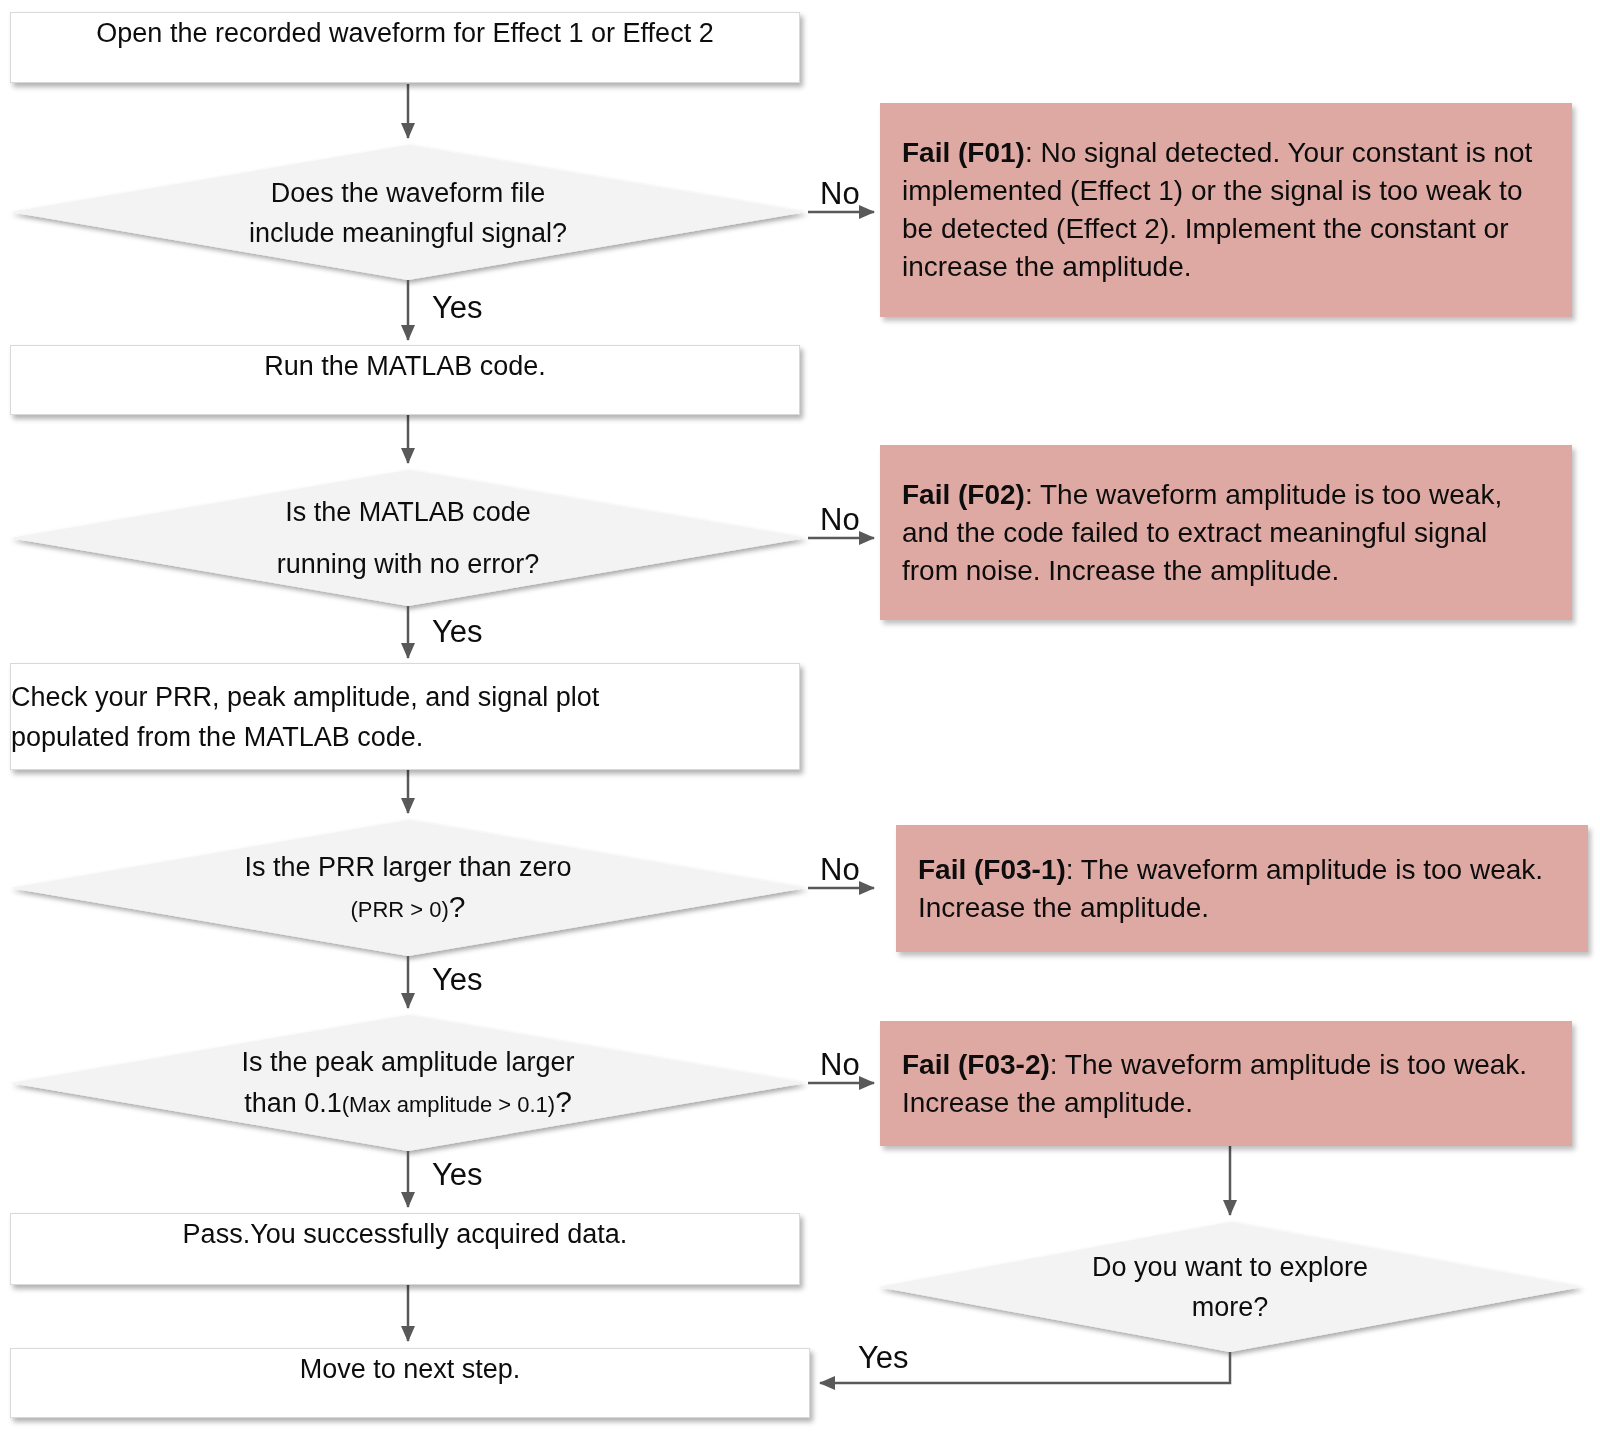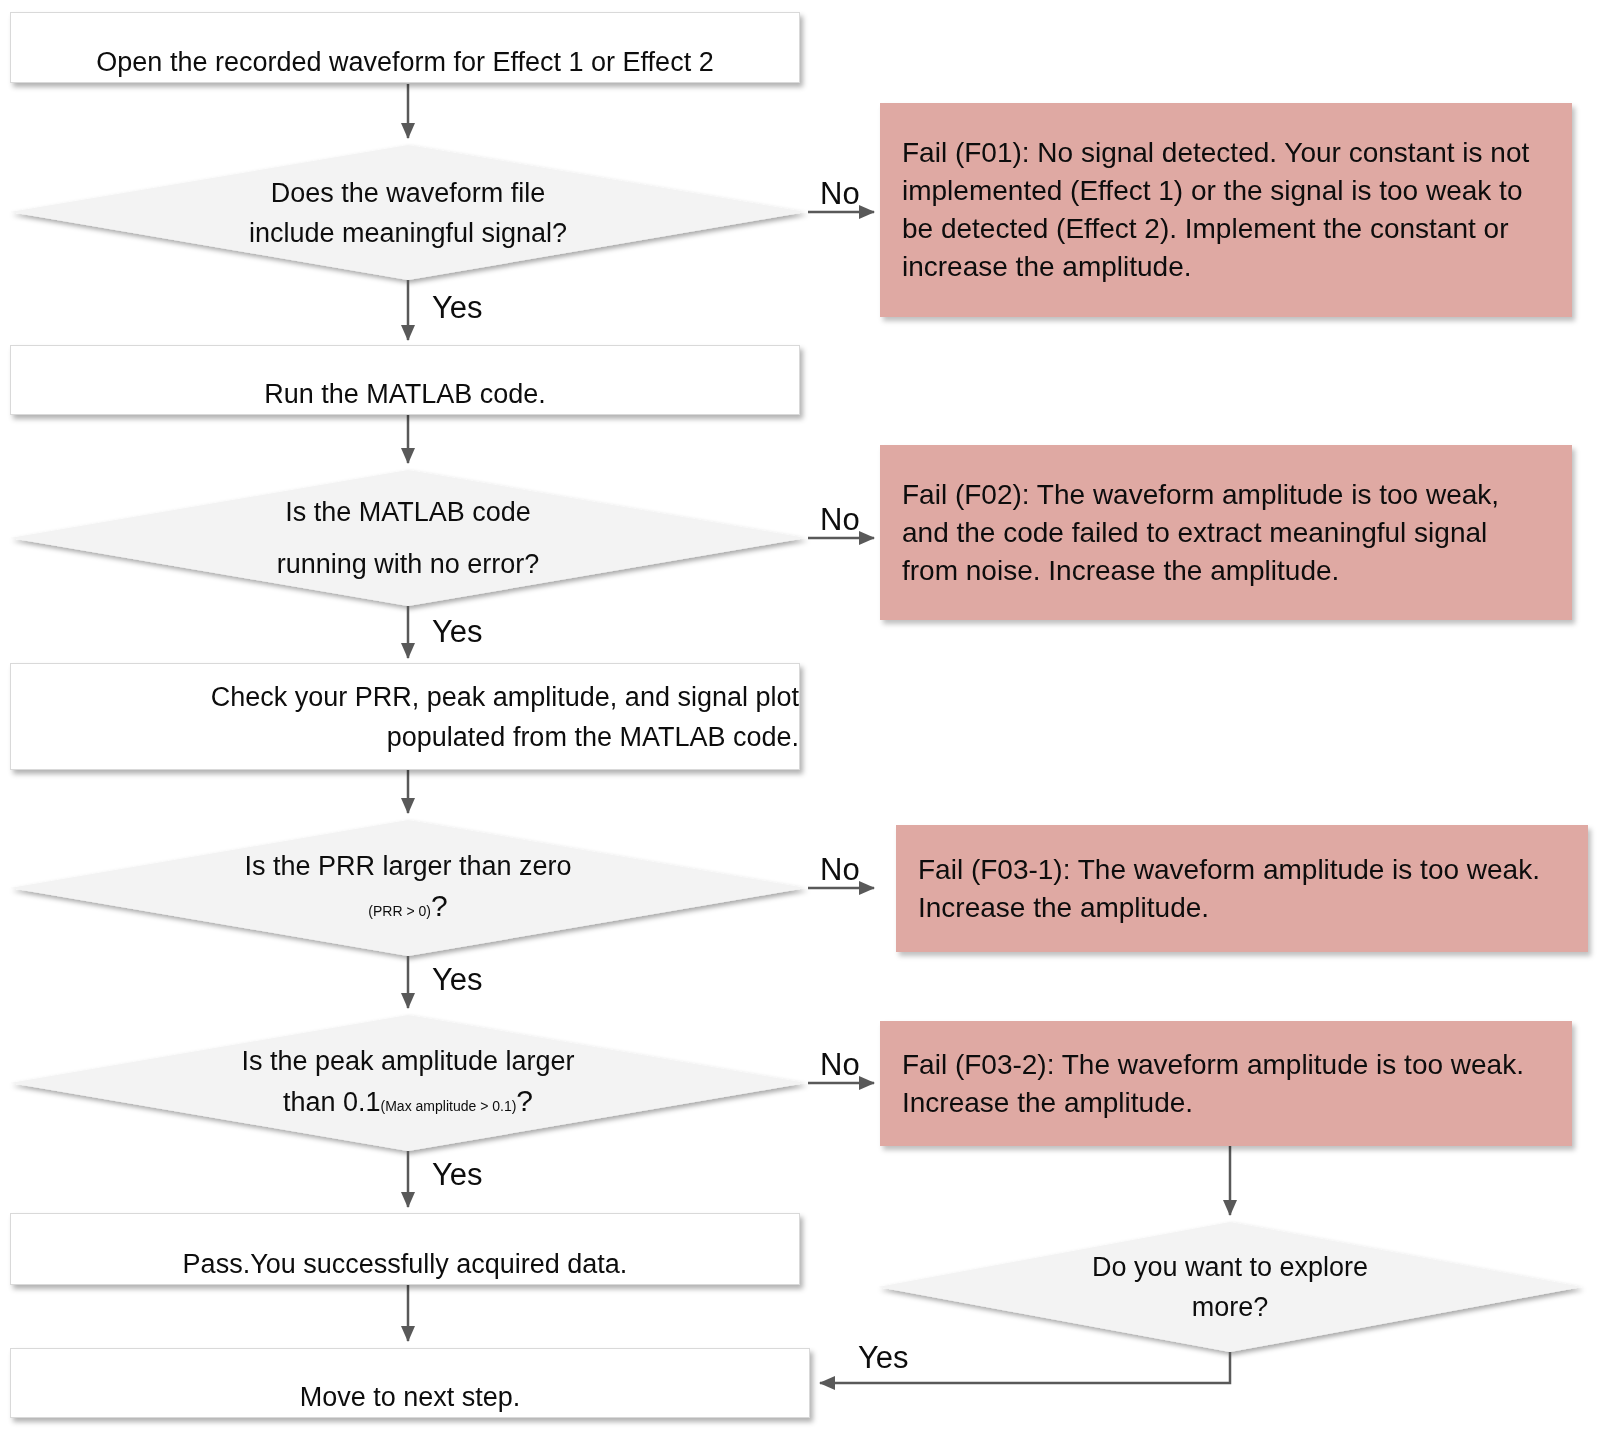--- a/index.html
+++ b/index.html
@@ -13,54 +13,54 @@
     overflow: hidden;
   }
   #wires { position: absolute; left: 0; top: 0; width: 1600px; height: 1437px; }
 
   .process {
     position: absolute;
     background: #ffffff;
     border: 1px solid #d9d9d9;
     box-shadow: 3px 4px 5px rgba(0,0,0,0.30);
     display: flex;
-    align-items: flex-end;
+    align-items: flex-start;
     justify-content: center;
     text-align: center;
     font-size: 27px;
     line-height: 40px;
     box-sizing: border-box;
   }
   .fail {
     position: absolute;
     left: 880px;
     width: 692px;
     background: #dfa9a3;
     box-shadow: 3px 4px 5px rgba(0,0,0,0.25);
     display: flex;
     align-items: center;
     box-sizing: border-box;
     padding: 14px 22px;
     font-size: 28px;
     line-height: 38px;
     text-align: left;
   }
-  .fail .fail-label { font-weight: normal; text-align: right; }
+  .fail .fail-label { font-weight: bold; text-align: right; }
   .dtext {
     position: absolute;
     display: flex;
     flex-direction: column;
     align-items: center;
     justify-content: center;
     text-align: center;
     font-size: 27px;
     line-height: 40px;
     pointer-events: none;
   }
-  .dtext .small { font-size: 14px; }
+  .dtext .small { font-size: 22px; }
   .dtext .qmark { font-size: 30px; }
   .edge-label {
     position: absolute;
     font-size: 31px;
     color: #0d0d0d;
     white-space: nowrap;
   }
   .bold { font-weight: normal; }
 </style>
 </head>

